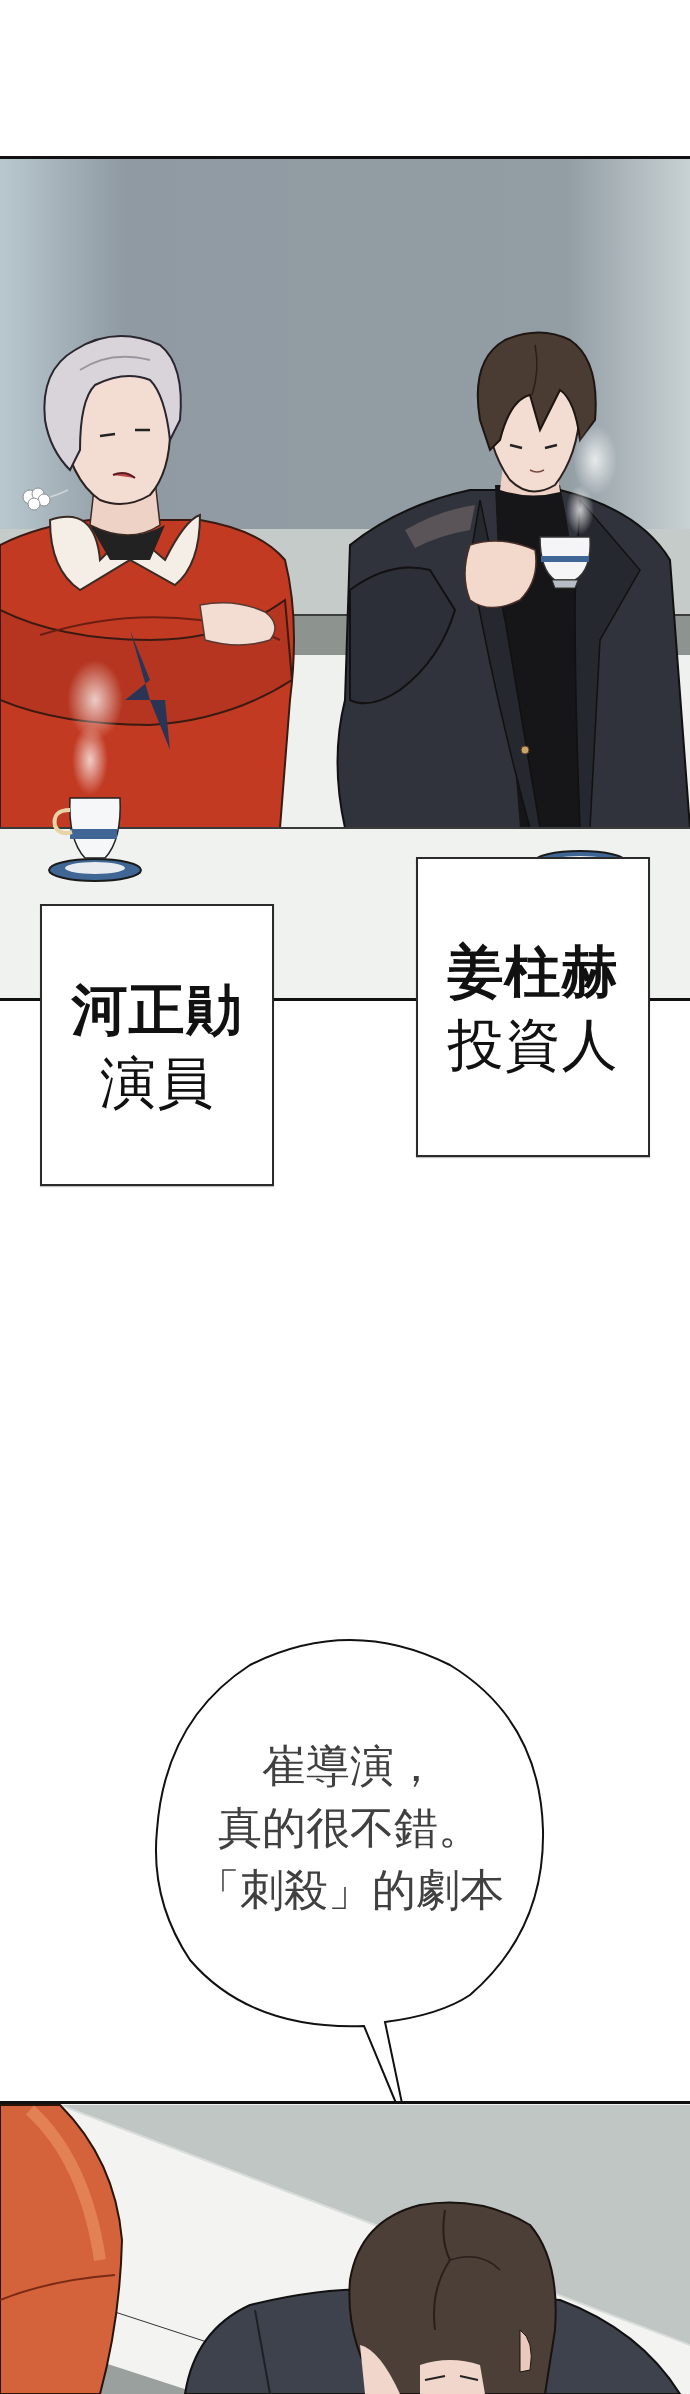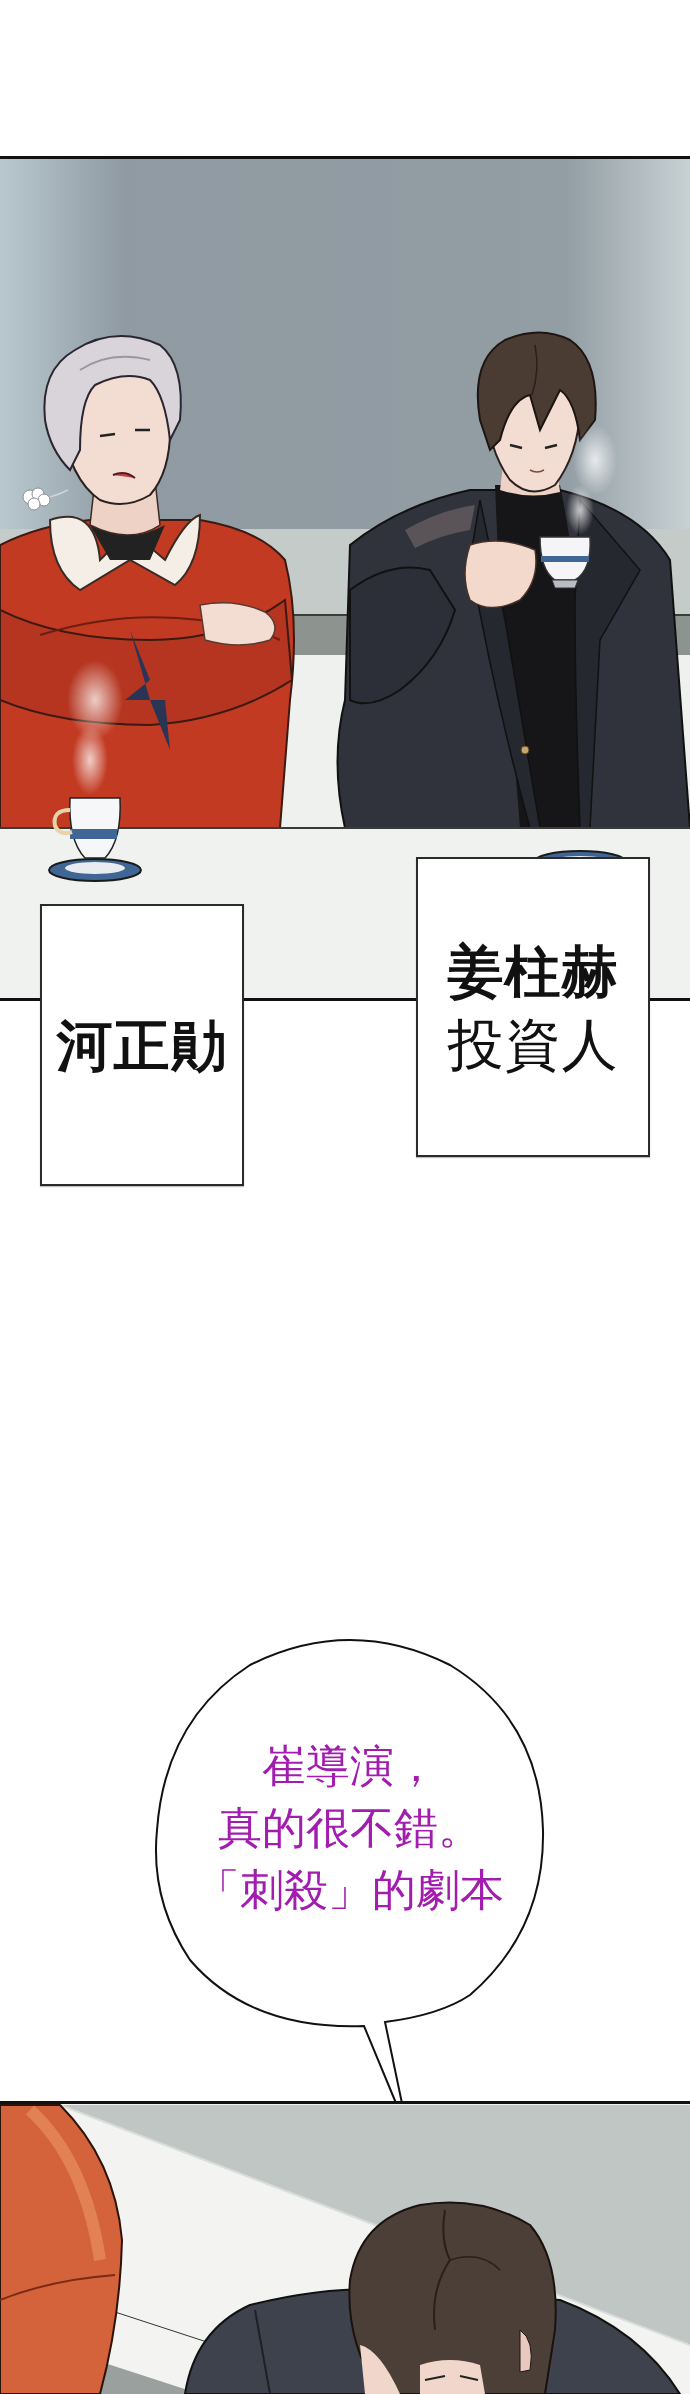--- a/index.html
+++ b/index.html
@@ -7,21 +7,21 @@
          font-family: "DejaVu Sans", "Liberation Sans", sans-serif; }
   .abs { position: absolute; }
   .panel { position: absolute; left: 0; width: 690px; overflow: hidden; }
   .frame-line { position: absolute; left: 0; width: 690px; height: 3px; background: #111; }
   .caption-box { position: absolute; background: #ffffff; border: 2px solid #2b2b2b;
                  box-sizing: border-box; display: flex; flex-direction: column;
                  align-items: center; justify-content: center; box-shadow: 0 1px 1px rgba(0,0,0,0.25); }
   .caption-name { font-size: 56px; font-weight: bold; line-height: 75px; color: #111; letter-spacing: 1px; }
   .caption-role { font-size: 56px; font-weight: normal; line-height: 72px; color: #111; letter-spacing: 1px; }
   .bubble-text { position: absolute; left: 157px; width: 386px; top: 1735px;
-                 text-align: center; font-size: 44px; line-height: 62px; color: #a21caf; }
+                 text-align: center; font-size: 44px; line-height: 62px; color: #404040; }
   .bubble-text div { white-space: nowrap; }
   svg { display: block; }
 </style>
 </head>
 <body>
 
 <div class="panel" style="top:156px; height:845px;">
   <svg width="690" height="845" viewBox="0 156 690 845">
     <defs>
       <linearGradient id="wallGrad" x1="0" y1="0" x2="1" y2="0">
@@ -128,22 +128,23 @@
 
     <g>
       <ellipse cx="580" cy="862" rx="46" ry="11" fill="#3f6694" stroke="#1a1a1a" stroke-width="2"></ellipse>
       <ellipse cx="580" cy="862" rx="32" ry="6" fill="#f2f4f6"></ellipse>
     </g>
   </svg>
 </div>
 <div class="frame-line" style="top:156px;"></div>
 <div class="frame-line" style="top:998px;"></div>
 
-<div class="caption-box" style="left:40px; top:904px; width:204px; height:282px;">
+<div class="caption-box" style="left:40px; top:904px; width:234px; height:282px;">
   <div class="caption-name">河正勛</div>
+  <div class="caption-role">演員</div>
 </div>
 <div class="caption-box" style="left:416px; top:857px; width:234px; height:300px;">
   <div class="caption-name">姜柱赫</div>
   <div class="caption-role">投資人</div>
 </div>
 
 <svg class="abs" style="left:0; top:1600px;" width="690" height="560" viewBox="0 1600 690 560">
   <path d="M 364 2026 Q 250 2030 190 1960 Q 150 1900 157 1830 Q 165 1720 250 1665 Q 350 1615 450 1665 Q 540 1720 543 1830 Q 545 1930 470 1995 Q 440 2015 385 2022 L 408 2132 Z" fill="#ffffff" stroke="#111" stroke-width="2"></path>
 </svg>
 <div class="bubble-text">

